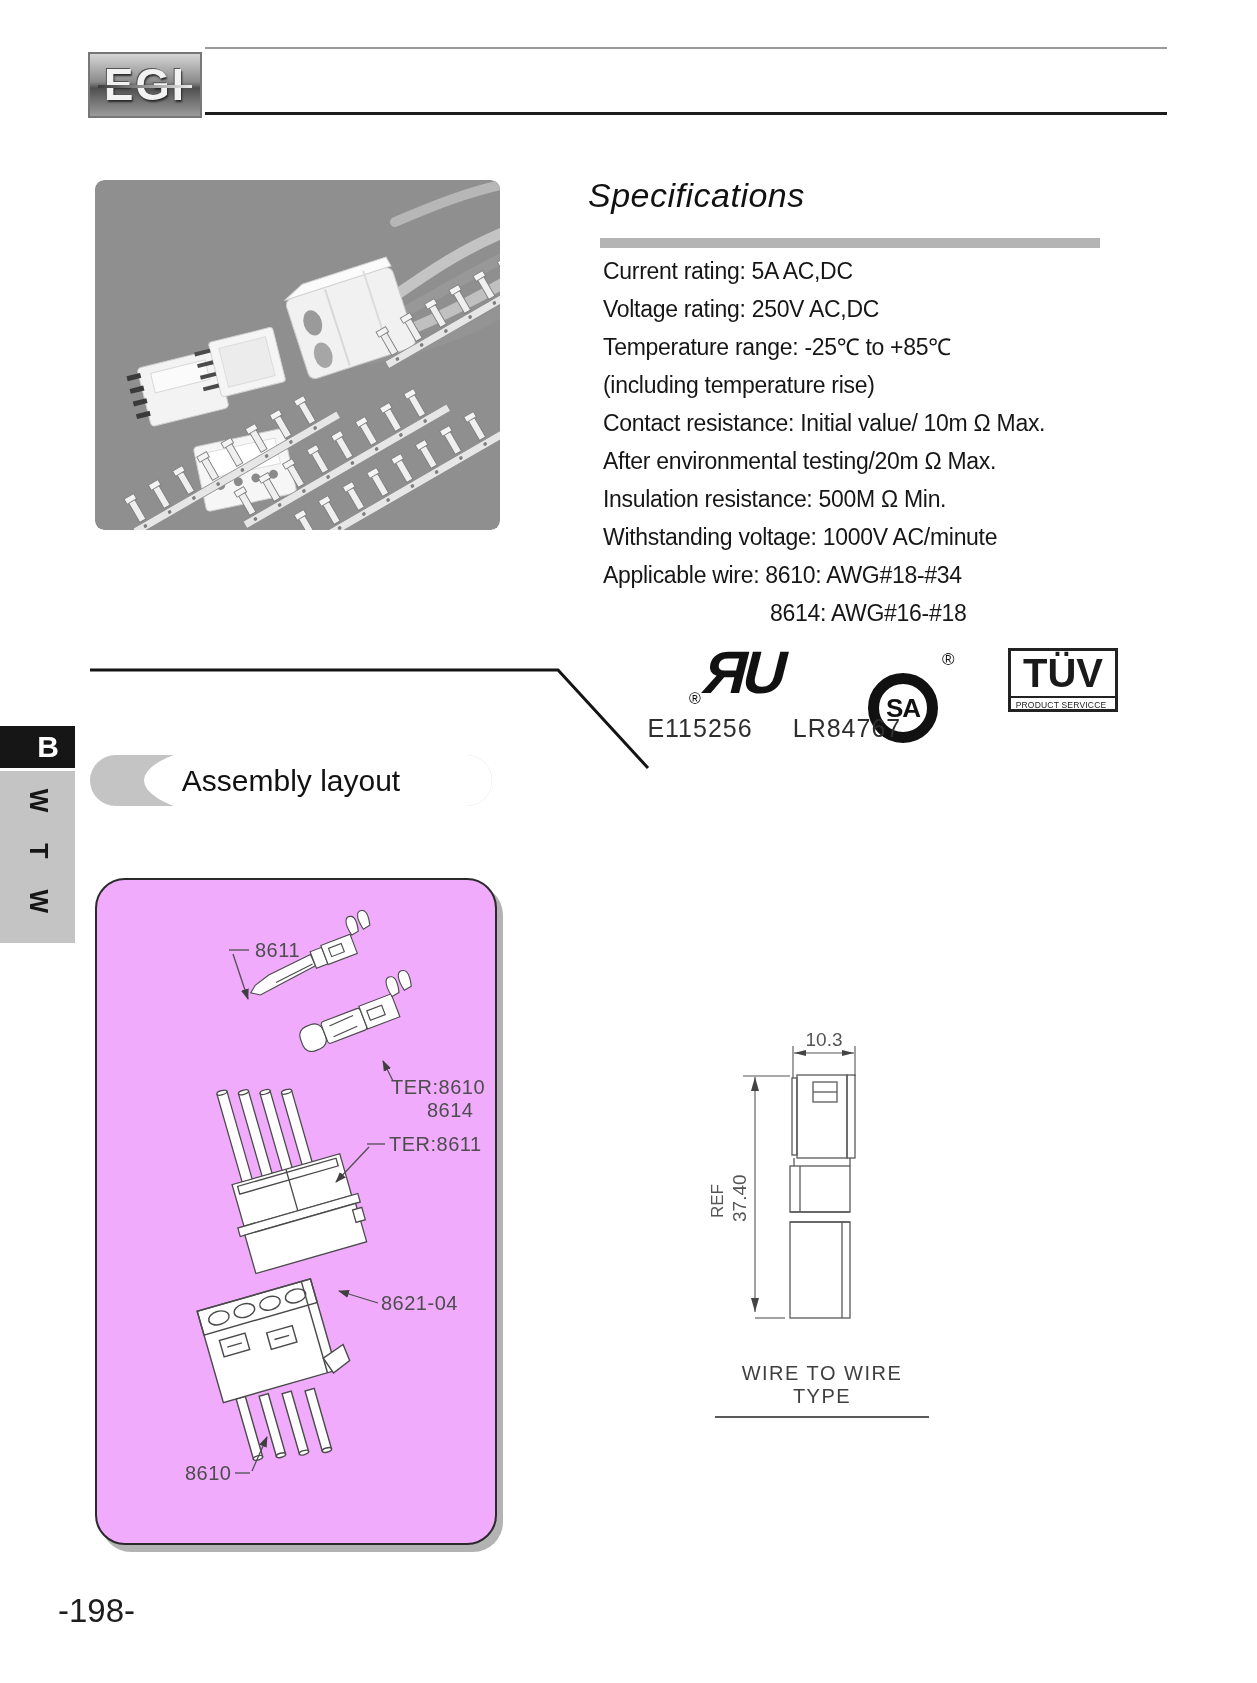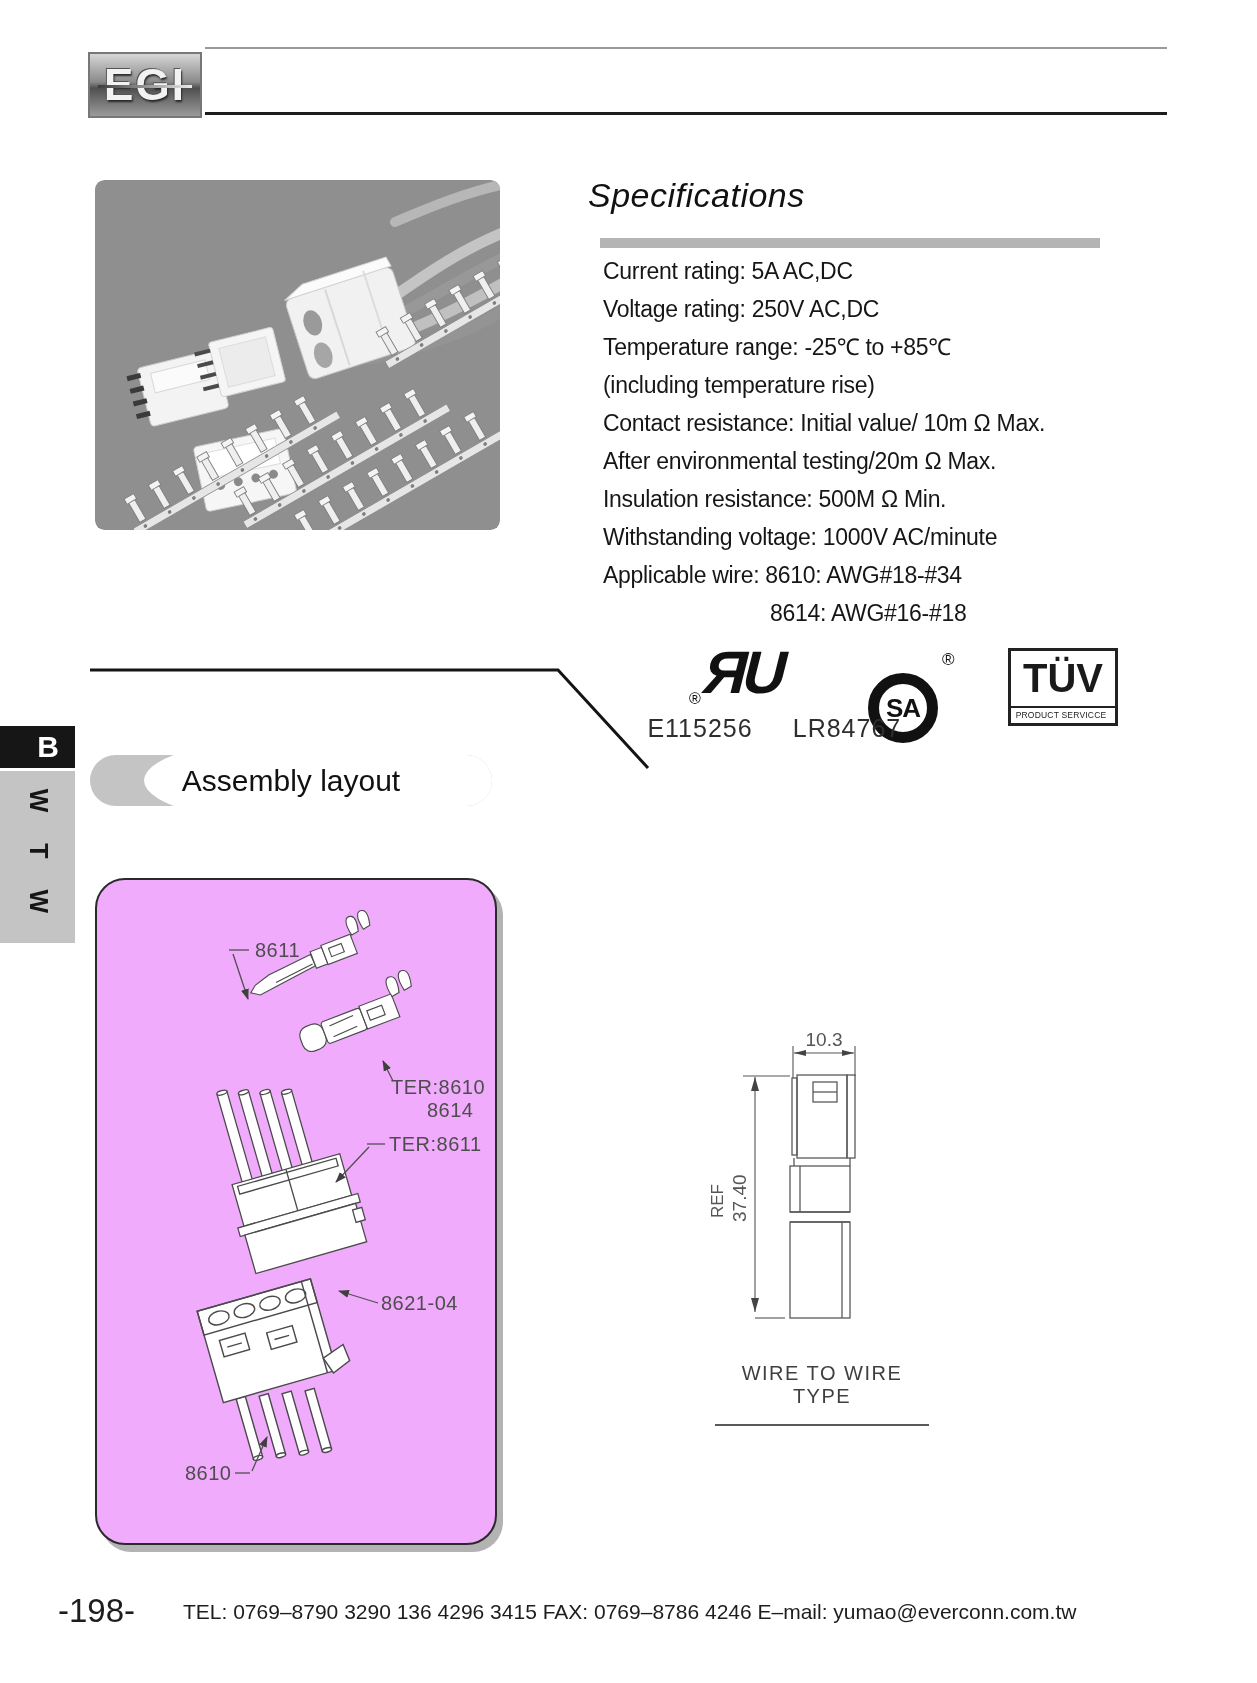--- a/index.html
+++ b/index.html
@@ -38,21 +38,21 @@
   .ul-glyph{position:absolute;left:12px;top:-6px;font-size:60px;font-weight:bold;color:#111;
             transform:skewX(-14deg);letter-spacing:-4px;}
   .ul-reg{position:absolute;left:-4px;top:46px;font-size:16px;color:#111;}
   .cert-code{font-size:25px;color:#2e2e2e;letter-spacing:1px;text-align:center;}
   .ul-code{left:638px;top:714px;width:124px;}
   .csa-logo{left:868px;top:673px;width:70px;height:70px;border:11px solid #111;border-radius:50%;
             box-sizing:border-box;display:flex;align-items:center;justify-content:center;}
   .csa-glyph{font-size:26px;font-weight:bold;color:#111;letter-spacing:-1px;}
   .csa-reg{left:942px;top:650px;font-size:17px;color:#111;}
   .csa-code{left:788px;top:714px;width:118px;}
-  .tuv-box{left:1008px;top:648px;width:110px;height:78px;border:3px solid #222;box-sizing:border-box;
+  .tuv-box{left:1008px;top:648px;width:110px;height:64px;border:3px solid #222;box-sizing:border-box;
            display:flex;flex-direction:column;}
   .tuv-title{flex:1;display:flex;align-items:center;justify-content:center;
              font-size:40px;font-weight:bold;color:#1a1a1a;letter-spacing:0px;}
   .tuv-sub{border-top:2px solid #222;font-size:8.5px;text-align:center;color:#222;
            padding:2px 4px 3px 0;letter-spacing:0.2px;}
 
   
   .divider-svg{left:0;top:640px;width:700px;height:160px;}
 
   
@@ -69,21 +69,21 @@
   .asm-badge-label{position:absolute;left:0;right:0;top:0;bottom:0;display:flex;align-items:center;
                    justify-content:center;font-size:30px;color:#111;}
 
   
   .asm-panel{left:95px;top:878px;width:402px;height:667px;background:#f0abfc;border:2px solid #2a2a2a;
              border-radius:30px;box-sizing:border-box;box-shadow:6px 7px 0 #b3b3b3;}
 
   
   .dim-svg{left:690px;top:1020px;width:240px;height:330px;}
   .dim-caption{left:715px;top:1362px;width:214px;text-align:center;font-size:20px;color:#3f3f3f;
-               letter-spacing:1.5px;border-bottom:2px solid #5a5a5a;padding-bottom:16px;}
+               letter-spacing:1.5px;border-bottom:2px solid #5a5a5a;padding-bottom:8px;}
 
   
   .page-num{left:58px;top:1592px;font-size:33px;color:#1d1d1d;}
   .contact{left:183px;top:1600px;font-size:21px;color:#1d1d1d;letter-spacing:0px;white-space:nowrap;}
 </style>
 </head>
 <body>
 
 <div class="page">
 
@@ -347,15 +347,14 @@
       <polygon points="65,57 61,71 69,71"></polygon>
       <polygon points="65,292 61,278 69,278"></polygon>
     </g>
     <text x="134" y="26" text-anchor="middle" font-size="19" fill="#555">10.3</text>
     <text transform="translate(33,198) rotate(-90)" font-size="17" fill="#555">REF</text>
     <text transform="translate(56,202) rotate(-90)" font-size="19" fill="#555">37.40</text>
   </svg>
   <div class="abs dim-caption">WIRE TO WIRE TYPE</div>
 
   <div class="abs page-num">-198-</div>
-  <div class="abs contact">TEL: 0769–8790 3290  136 4296 3415  FAX: 0769–8786 4246  E–mail: yumao@everconn.com.tw</div>
 
 </div>
 
 </body></html>

